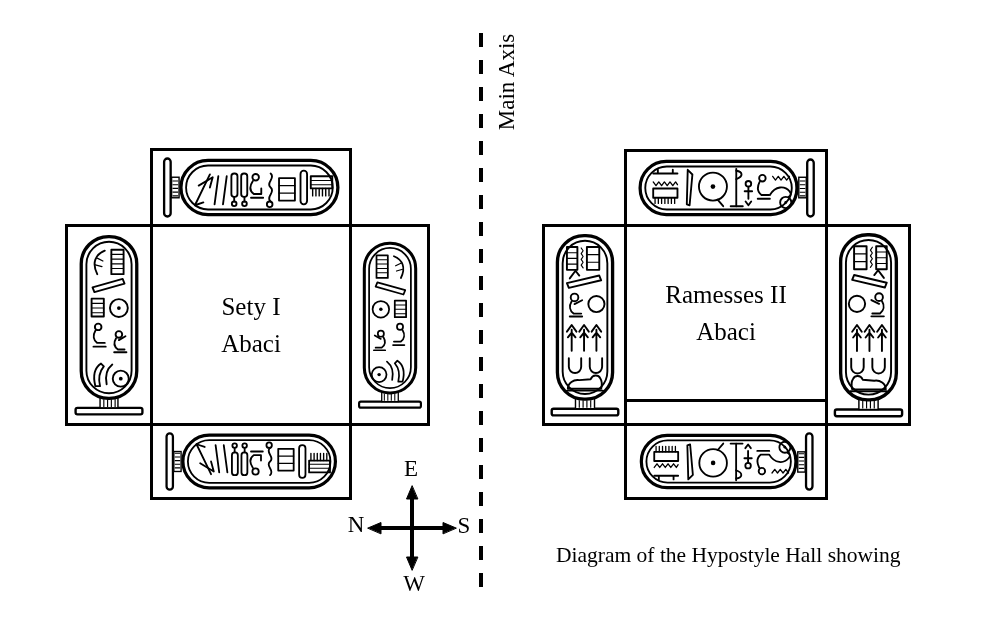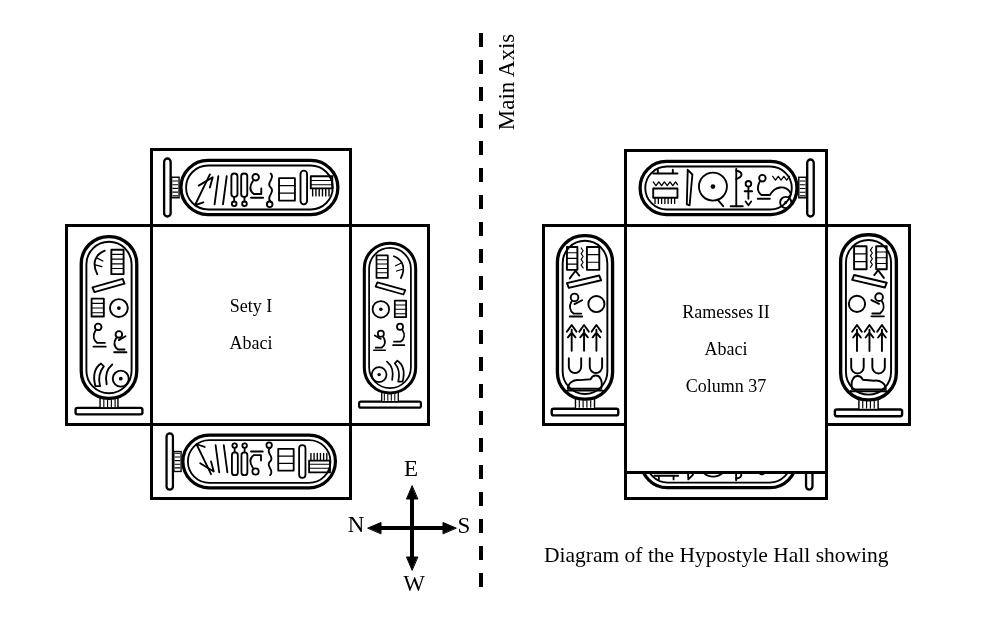--- a/index.html
+++ b/index.html
@@ -8,27 +8,27 @@
     font-family:"Liberation Serif", serif;color:#000;overflow:hidden;
   }
   .box{
     position:absolute;border:3px solid #000;background:#fff;
     box-sizing:border-box;display:flex;align-items:center;justify-content:center;
   }
   .cart{display:block;}
   .flip-y{transform:scaleY(-1);}
   .flip-x{transform:scaleX(-1);}
   .title-block{display:flex;flex-direction:column;align-items:center;justify-content:center;
-    font-size:18px;line-height:37px;text-align:center;}
+    font-size:25px;line-height:37px;text-align:center;}
   .compass-label{position:absolute;font-size:23px;text-align:center;}
   #main-axis-label{
     position:absolute;left:448px;top:68px;width:120px;height:28px;
     font-size:23px;text-align:center;transform:rotate(-90deg);
   }
-  #figure-caption{position:absolute;left:544px;top:540px;font-size:21.5px;line-height:30px;}
+  #figure-caption{position:absolute;left:556px;top:540px;font-size:21.5px;line-height:30px;}
   svg.overlay{position:absolute;}
 </style>
 </head>
 <body>
 
 <div id="canvas">
 
   <svg width="0" height="0" style="position:absolute" aria-hidden="true">
     <defs>
 
@@ -199,25 +199,24 @@
   <div class="box" style="left:825px;top:224px;width:86px;height:202px">
     <svg class="cart flip-x" width="79" height="194" viewBox="0 0 82 202">
         <use href="#sym-ram-v"></use>
       </svg>
   </div>
   <div class="box" style="left:624px;top:423px;width:204px;height:77px">
     <svg class="cart flip-y" width="196" height="69" viewBox="0 0 204 75">
         <use href="#sym-ram-h"></use>
       </svg>
   </div>
-  <div class="box" style="left:624px;top:224px;width:204px;height:250px">
+  <div class="box" style="left:624px;top:224px;width:204px;height:178px">
     <div class="title-block">
       <div>Ramesses II</div>
       <div>Abaci</div>
-      <div>Column 37</div>
     </div>
   </div>
 
   <svg class="overlay" style="left:474px;top:30px" width="14" height="562">
     <line x1="7" y1="3" x2="7" y2="559" stroke="#000" stroke-width="4" stroke-dasharray="14 13"></line>
   </svg>
   <div id="main-axis-label">Main Axis</div>
 
   <svg class="overlay" style="left:355px;top:478px" width="115" height="100">
     <g stroke="#000" stroke-width="4" fill="#000" stroke-linecap="round">

